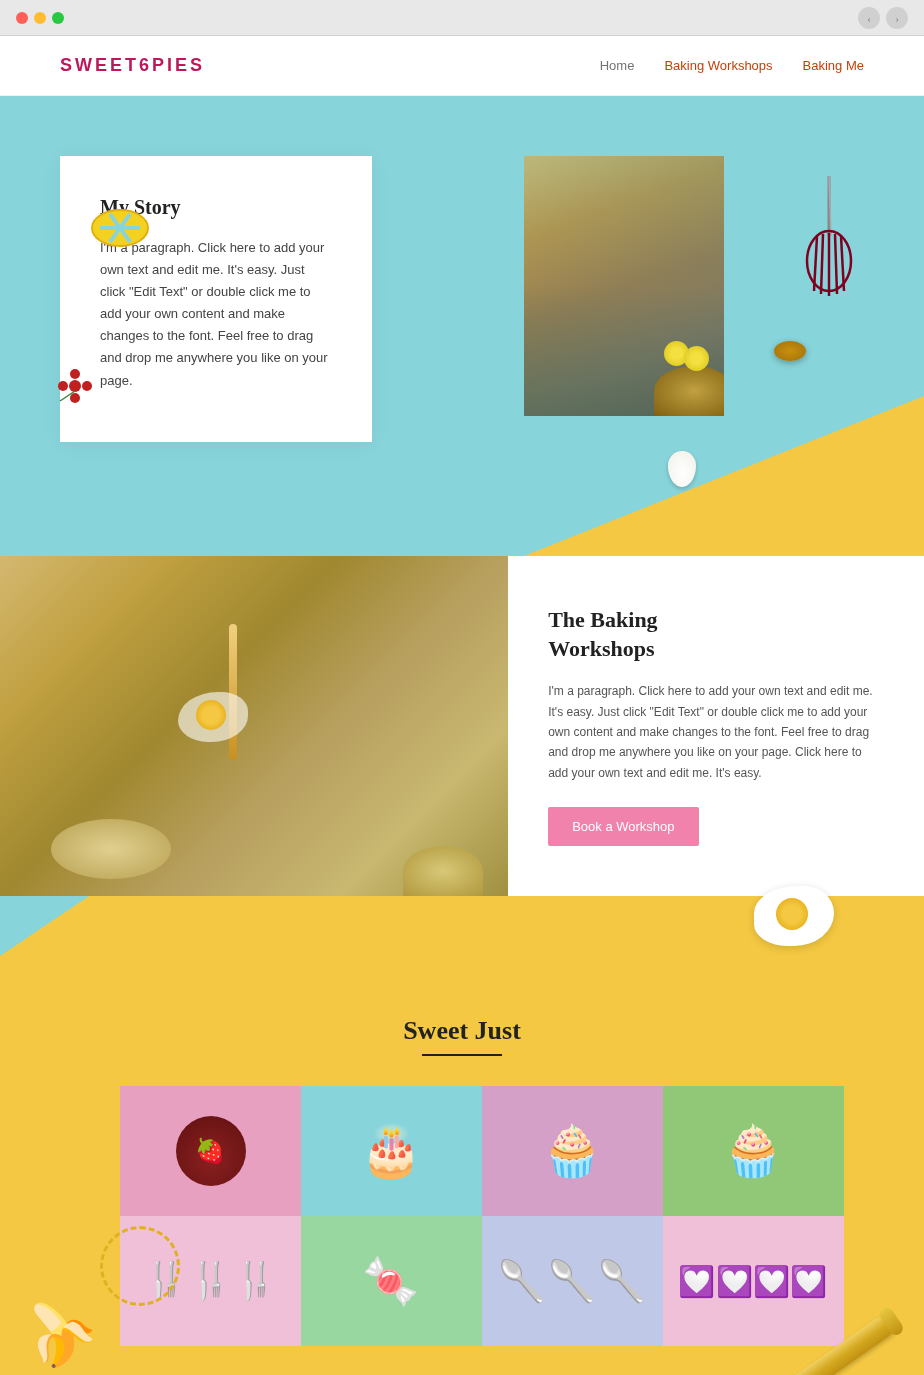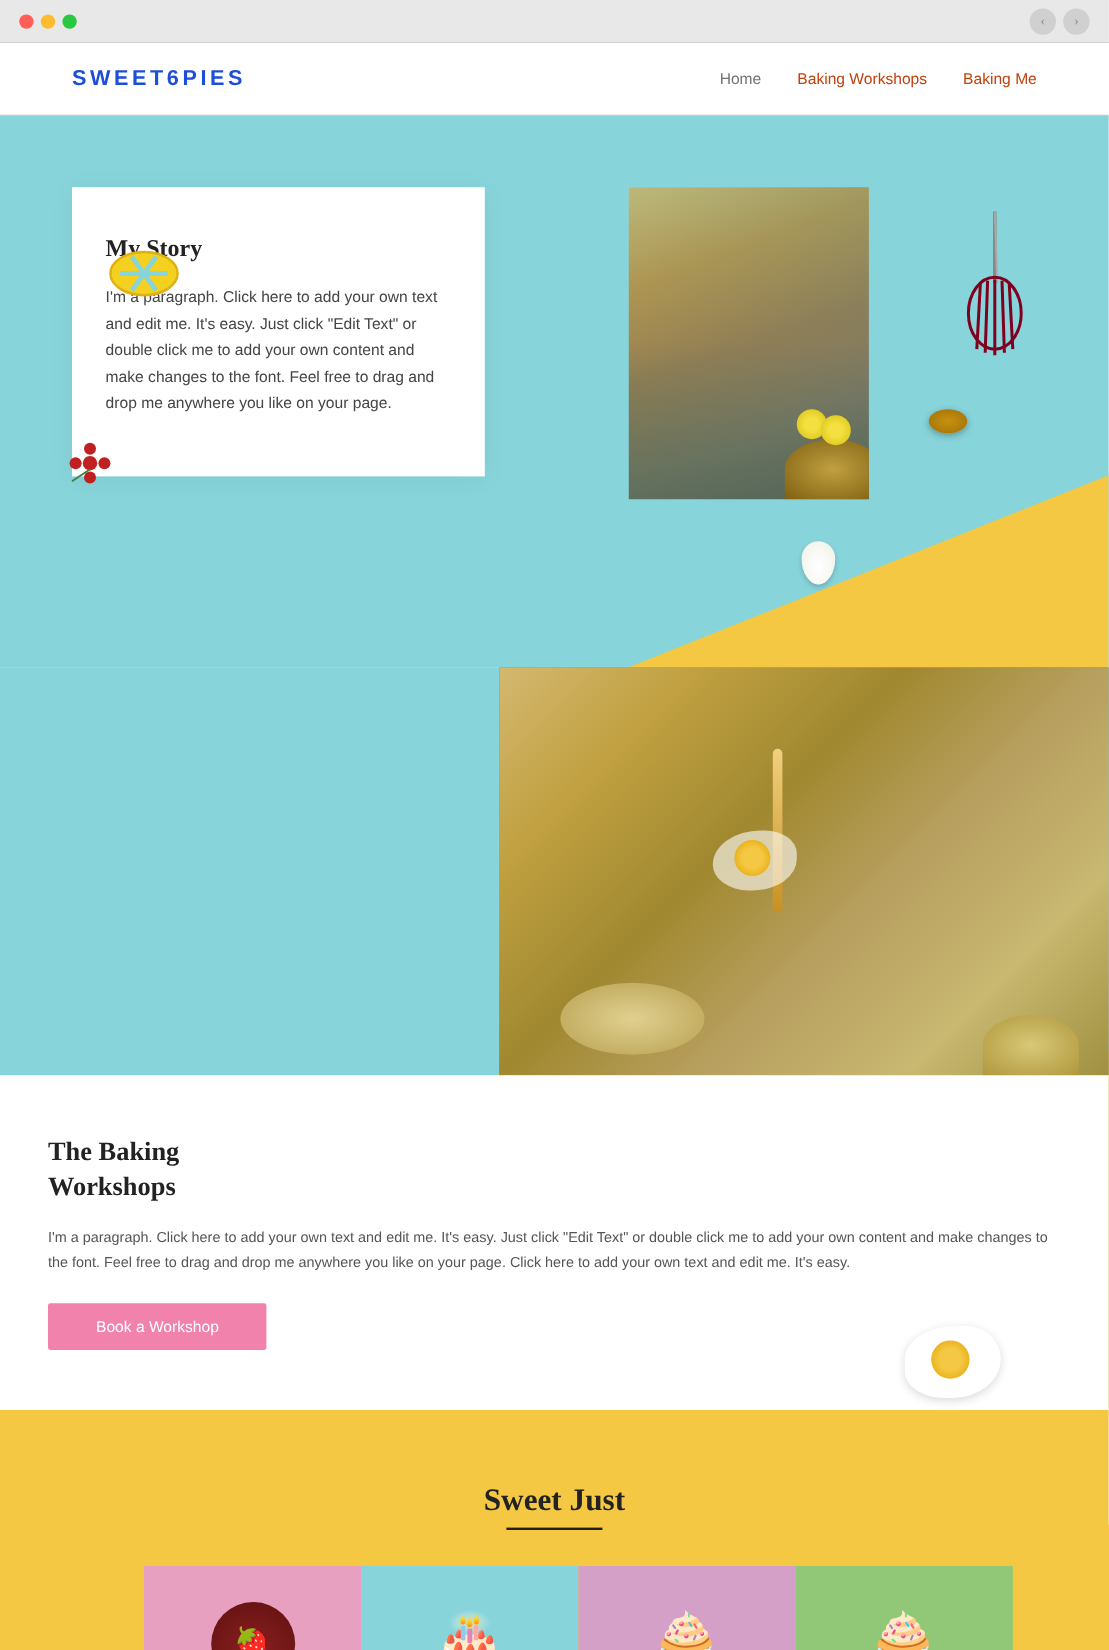--- a/index.html
+++ b/index.html
@@ -60,21 +60,21 @@
     }
     .nav-logo {
       font-size: 14px;
       letter-spacing: 3px;
       text-transform: uppercase;
       font-family: Arial, sans-serif;
       font-weight: 600;
       color: #333;
     }
     .nav-logo span {
-      color: #1d4ed8;
+      color: #be185d;
       font-size: 18px;
       text-align: center;
     }
     .nav-links {
       display: flex;
       gap: 30px;
       list-style: none;
       font-family: Arial, sans-serif;
       font-size: 13px;
     }
@@ -104,22 +104,22 @@
       width: 0;
       height: 0;
       border-style: solid;
       border-width: 0 0 160px 400px;
       border-color: transparent transparent #f4c842 transparent;
     }
 
     
     .story-card {
       background: white;
-      padding: 40px 28px 50px;
-      width: 344px;
+      padding: 40px 40px 50px;
+      width: 312px;
       position: relative;
       z-index: 2;
       box-shadow: 0 2px 20px rgba(0,0,0,0.05);
     }
     .story-card h2 {
       font-size: 20px;
       font-weight: 700;
       margin-bottom: 18px;
       font-family: Georgia, serif;
       color: #222;
@@ -182,22 +182,21 @@
       width: 100%;
       height: 280px;
       background: #f4c842;
       clip-path: polygon(45% 0%, 100% 0%, 100% 100%, 0% 100%);
     }
 
     .workshops-layout {
       display: flex;
       position: relative;
       z-index: 2;
-      align-items: flex-end;
-      flex-direction: column;
+      align-items: flex-start;
     }
 
     .workshops-image {
       width: 55%;
       height: 340px;
       background: linear-gradient(135deg, #d4b060 0%, #c09030 30%, #a07820 60%, #806010 100%);
       position: relative;
       overflow: hidden;
       flex-shrink: 0;
     }
@@ -248,21 +247,21 @@
       font-size: 12px;
       line-height: 1.7;
       color: #555;
       margin-bottom: 24px;
       font-family: Arial, sans-serif;
     }
     .book-btn {
       background: #f082ac;
       color: white;
       border: none;
-      padding: 12px 40px;
+      padding: 12px 24px;
       font-size: 13px;
       cursor: pointer;
       font-family: Arial, sans-serif;
       border-radius: 2px;
       align-self: flex-start;
     }
     .egg-white {
       background: white;
       border-radius: 60% 40% 55% 45% / 50% 50% 60% 40%;
       width: 80px; height: 60px;

